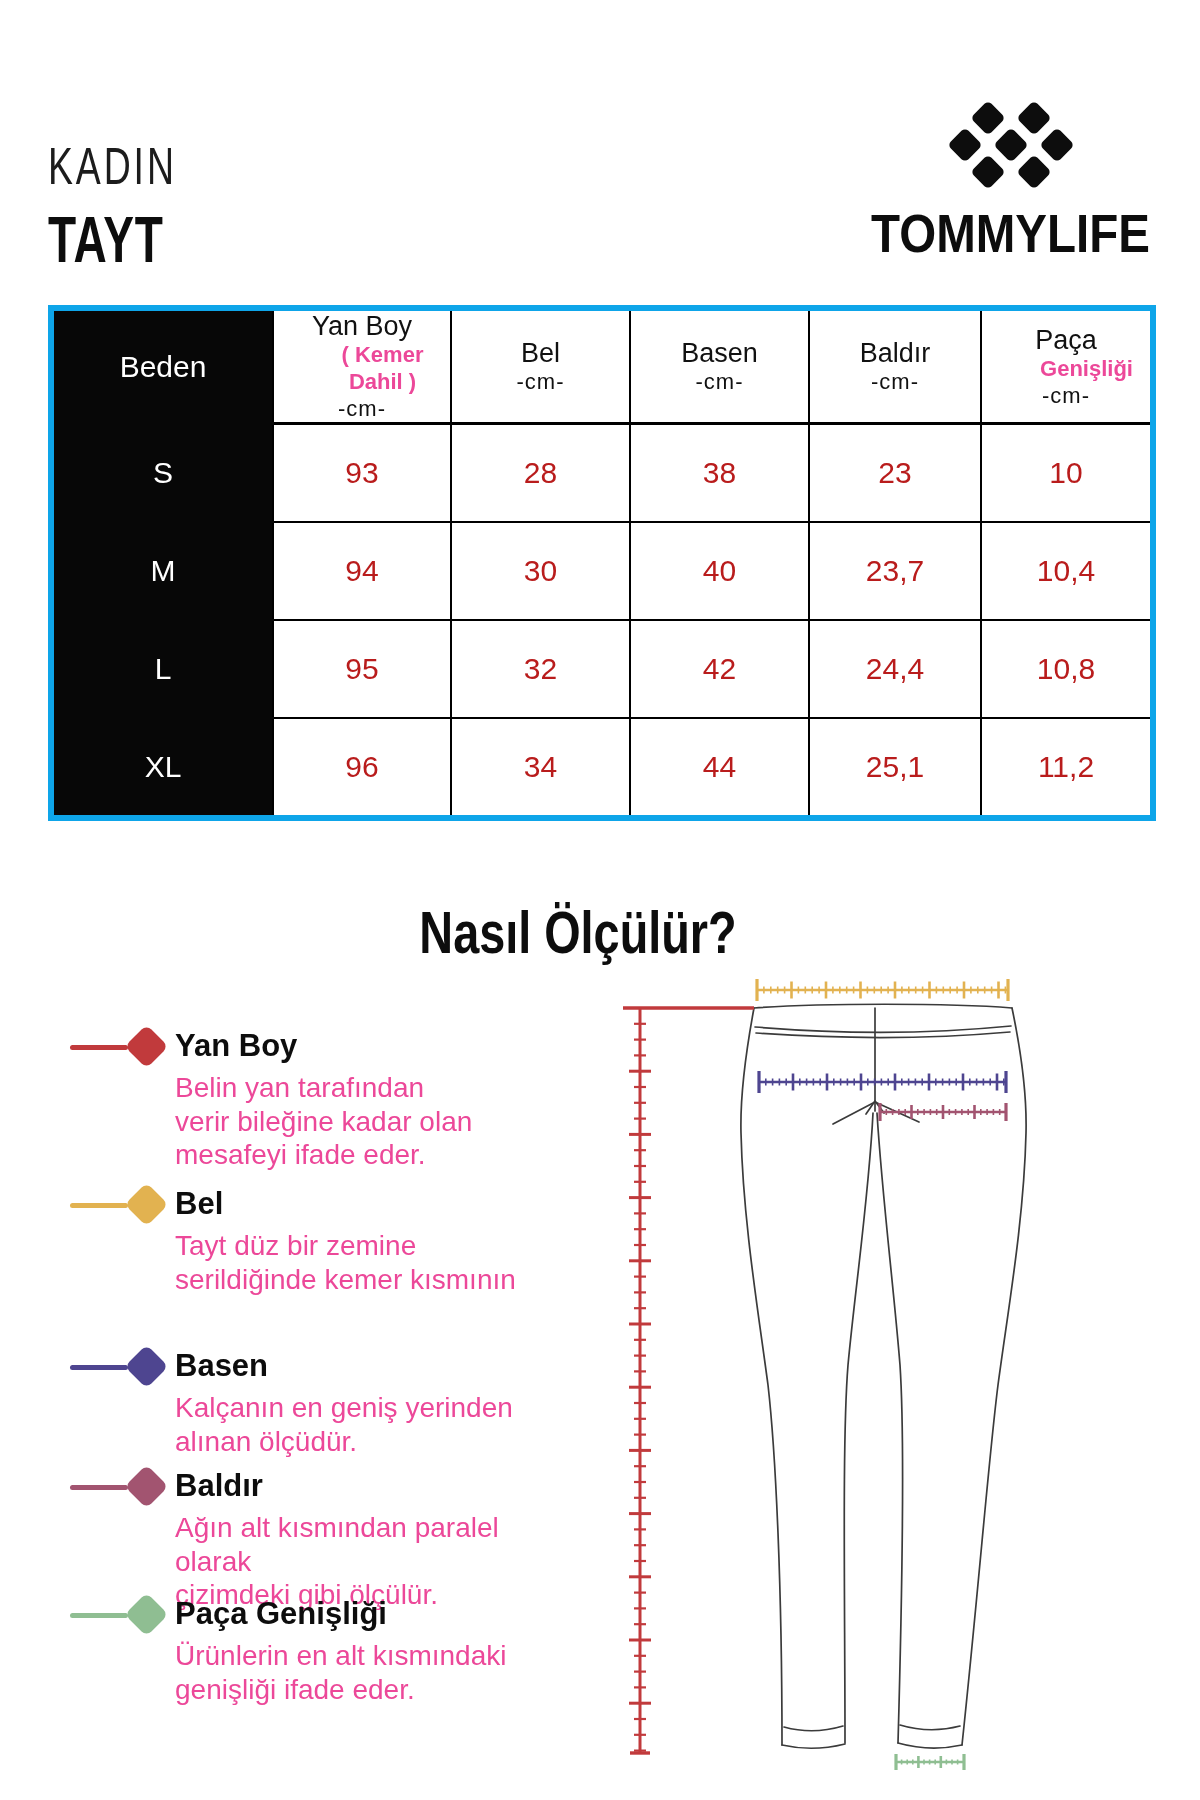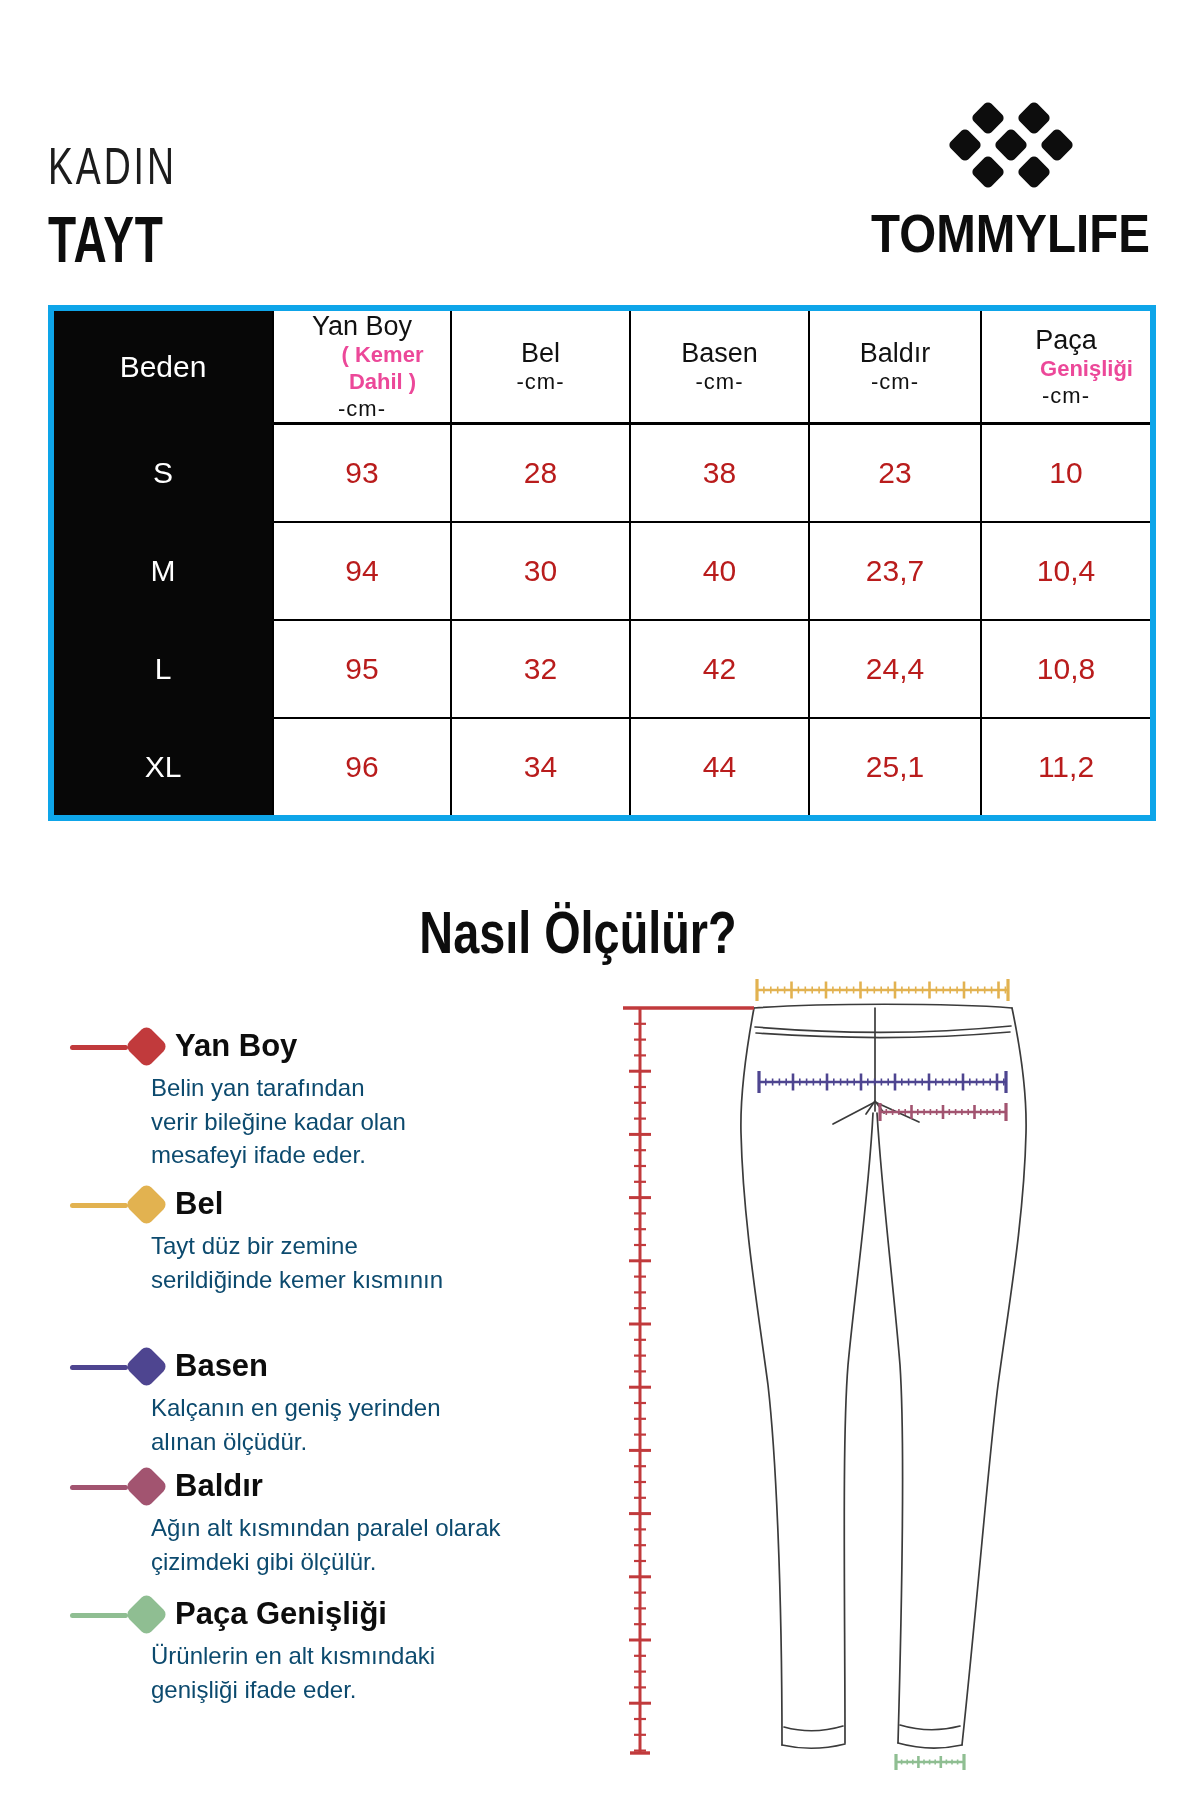--- a/index.html
+++ b/index.html
@@ -47,21 +47,21 @@
     position:absolute;left:0;top:903px;width:1156px;text-align:center;
     font-size:60px;font-weight:700;color:#0d0d0d;line-height:1;
     transform:scaleX(0.78);transform-origin:center top;
   }
   
   .legend-item{position:absolute;left:70px;width:470px;}
   .m-line{position:absolute;left:0;top:17px;width:58px;height:5px;border-radius:3px;background:#999;}
   .m-diamond{position:absolute;left:61px;top:3px;width:31px;height:31px;border-radius:7px;
     background:#999;transform:rotate(45deg);}
   .l-title{margin-left:105px;font-size:31px;font-weight:700;color:#0d0d0d;line-height:36px;}
-  .l-desc{margin-left:81px;margin-top:7px;font-size:24px;color:#0c4a6e;line-height:33.5px;font-weight:400;}
+  .l-desc{margin-left:105px;margin-top:7px;font-size:28px;color:#ec4899;line-height:33.5px;font-weight:400;}
   
   .diagram-svg{position:absolute;left:530px;top:855px;}
   .garment{fill:none;stroke:#3b3b3b;stroke-width:1.7;stroke-linejoin:round;stroke-linecap:round;}
 </style>
 </head>
 <body>
 
 <div class="kadin">KADIN</div>
 <div class="tayt">TAYT</div>
 

